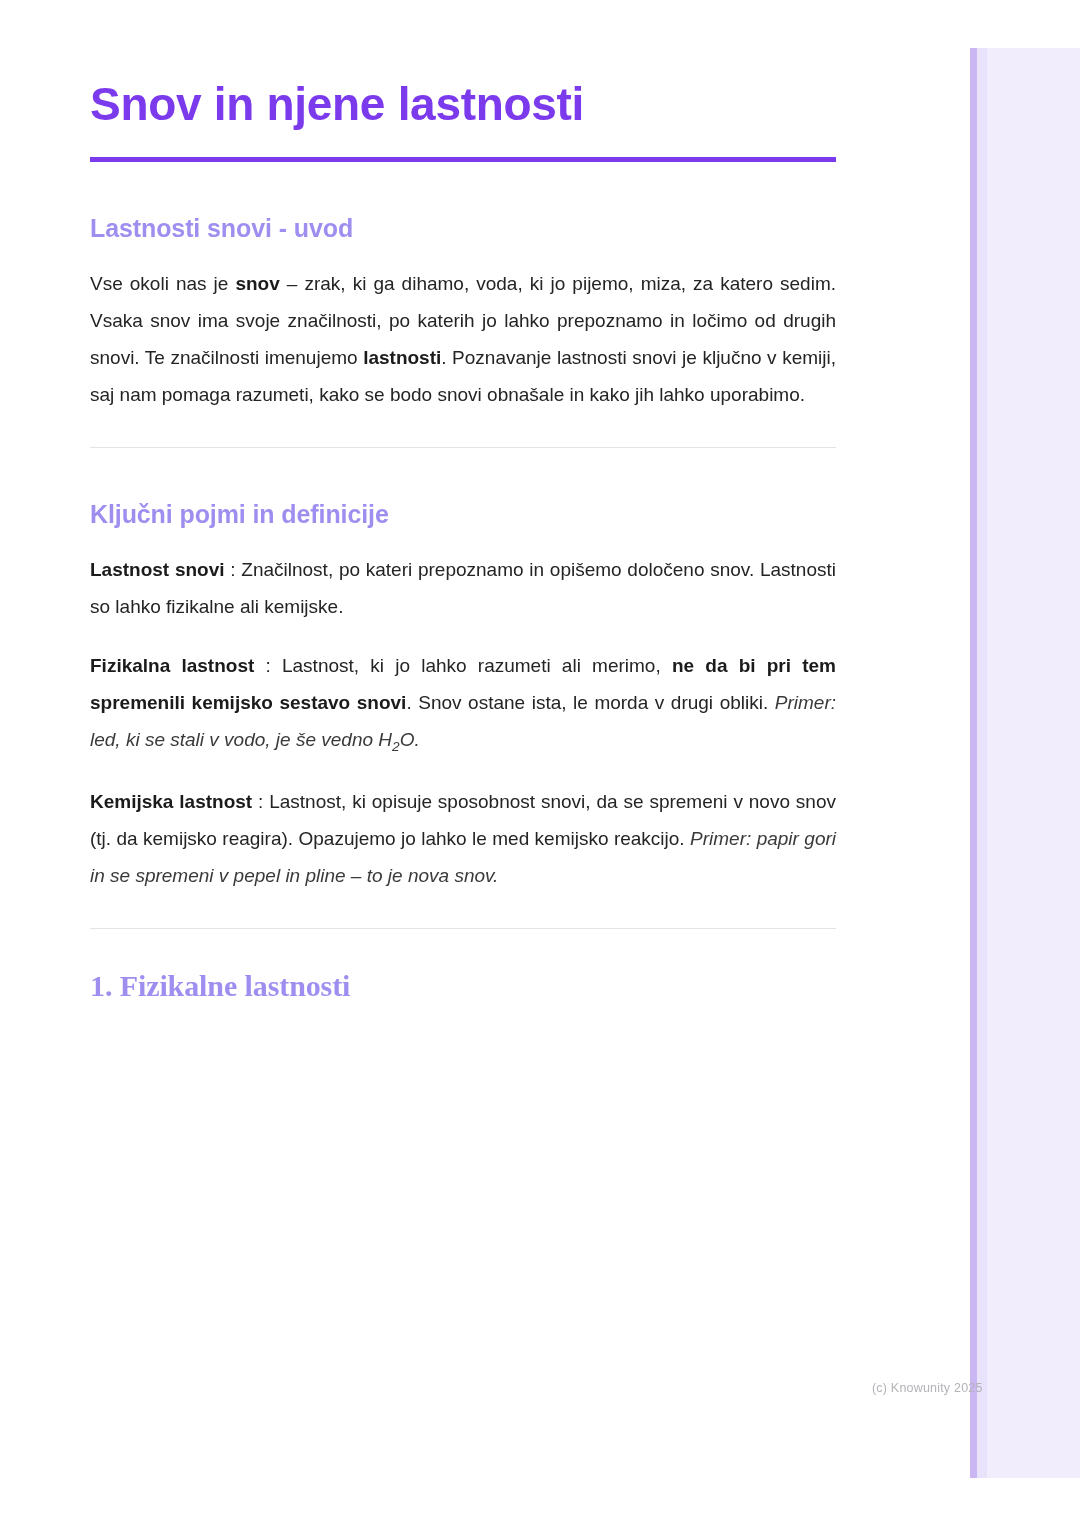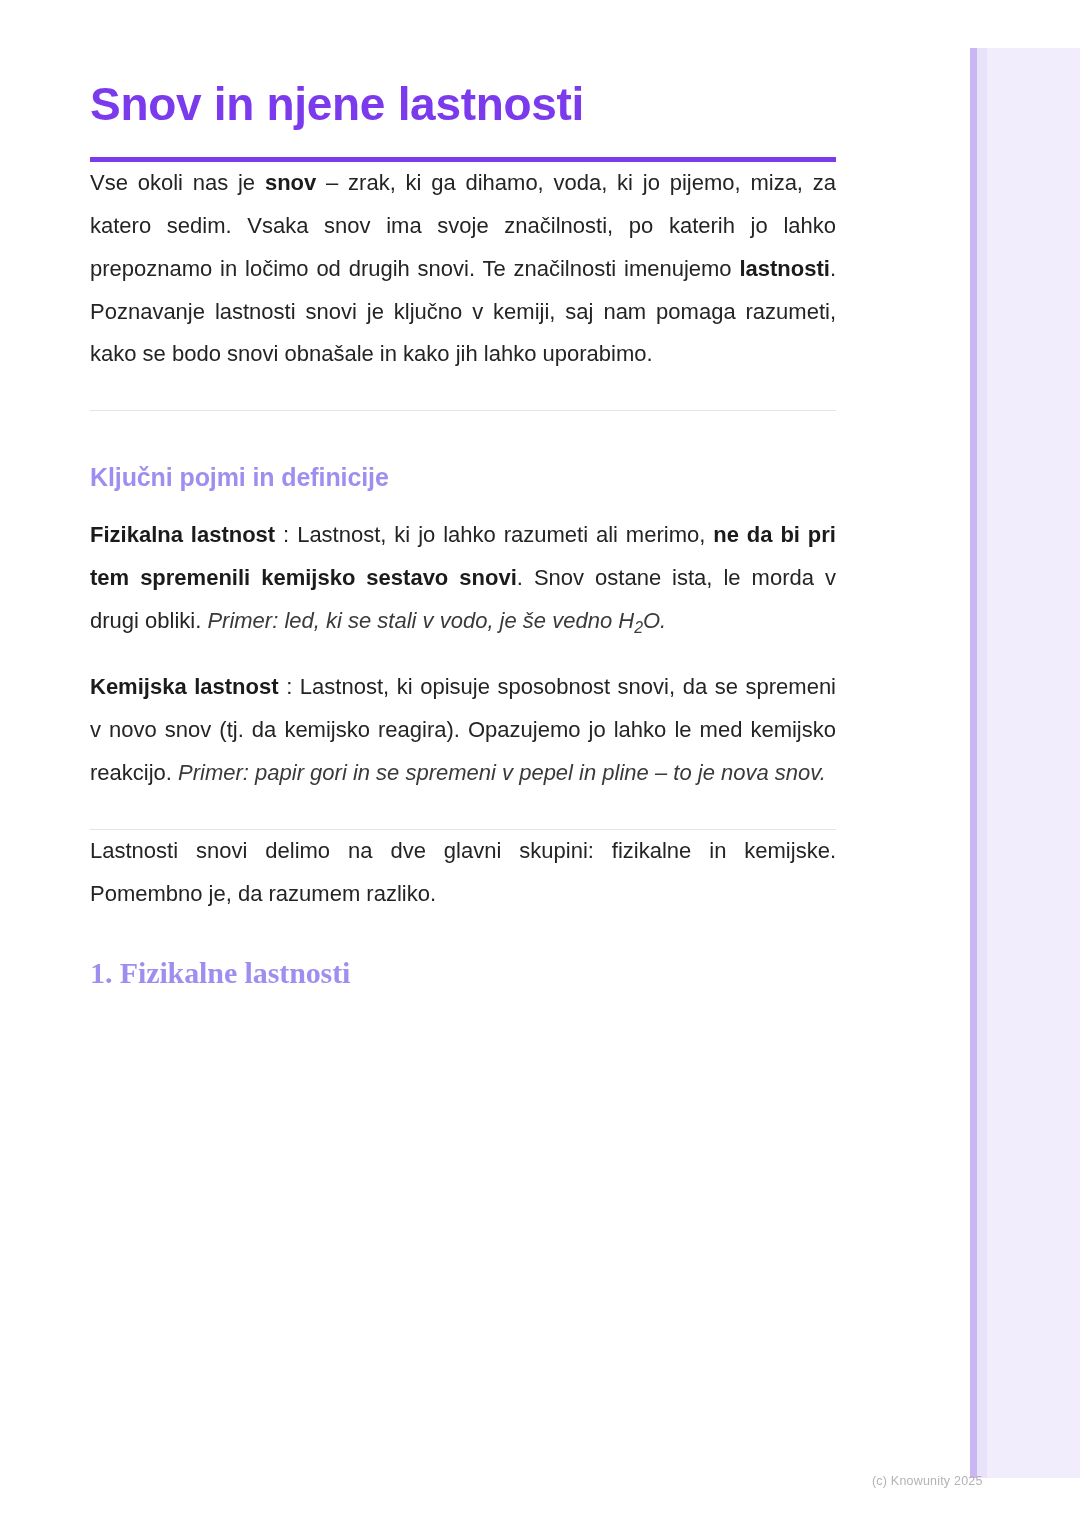--- a/index.html
+++ b/index.html
@@ -82,21 +82,21 @@
     margin: 40px 0 20px 0;
     font-size: 30px;
     font-weight: bold;
     color: #9f8ef0;
     letter-spacing: -0.1px;
     font-family: Liberation Serif, serif;
   }
 
   p.body-text {
     margin: 0 0 22px 0;
-    font-size: 22px;
+    font-size: 19px;
     line-height: 1.95;
     color: #242424;
     text-align: justify;
     max-width: 746px;
   }
   p.body-text:last-child { margin-bottom: 0; }
 
   .term { font-weight: bold; color: #1b1b1b; }
   .strong { font-weight: bold; color: #1b1b1b; }
   .example { font-style: italic; color: #3a3a3a; }
@@ -120,56 +120,57 @@
     color: #242424;
     margin-bottom: 6px;
   }
   ul.bullets li::marker { color: #242424; }
 
   sub { font-size: 0.72em; }
 
   #footer-note {
     position: absolute;
     left: 872px;
-    top: 1474px;
+    top: 1381px;
     font-size: 12.5px;
     color: #b3b3b8;
     letter-spacing: 0.2px;
     white-space: nowrap;
   }
 </style>
 </head>
 <body>
 
 <div id="side-panel"></div>
 <div id="side-panel-inner-edge"></div>
 <div id="side-panel-accent"></div>
 
 <div id="doc">
 
   <h1 id="page-title">Snov in njene lastnosti</h1>
   <div id="title-rule"></div>
 
+  <h2 class="section-heading">Lastnosti snovi - uvod</h2>
 
   <p class="body-text"><span>Vse okoli nas je </span><span class="strong">snov</span><span> – zrak, ki ga dihamo, voda, ki jo pijemo, miza, za katero sedim. Vsaka snov ima svoje značilnosti, po katerih jo lahko prepoznamo in ločimo od drugih snovi. Te značilnosti imenujemo </span><span class="strong">lastnosti</span><span>. Poznavanje lastnosti snovi je ključno v kemiji, saj nam pomaga razumeti, kako se bodo snovi obnašale in kako jih lahko uporabimo.</span></p>
 
   <hr class="divider">
 
   <h2 class="section-heading">Ključni pojmi in definicije</h2>
 
 
+  <p class="body-text"><span class="term">Lastnost snovi</span><span> : </span><span>Značilnost, po kateri prepoznamo in opišemo določeno snov. Lastnosti so lahko fizikalne ali kemijske.</span></p>
 
   <p class="body-text"><span class="term">Fizikalna lastnost</span><span> : </span><span>Lastnost, ki jo lahko razumeti ali merimo, </span><span class="strong">ne da bi pri tem spremenili kemijsko sestavo snovi</span><span>. Snov ostane ista, le morda v drugi obliki. </span><span class="example"><span>Primer: led, ki se stali v vodo, je še vedno H</span><sub>2</sub><span>O.</span></span></p>
 
   <p class="body-text"><span class="term">Kemijska lastnost</span><span> : </span><span>Lastnost, ki opisuje sposobnost snovi, da se spremeni v novo snov (tj. da kemijsko reagira). Opazujemo jo lahko le med kemijsko reakcijo. </span><span class="example">Primer: papir gori in se spremeni v pepel in pline – to je nova snov.</span></p>
 
   <hr class="divider">
 
 
-  <p class="body-text">Lastnosti snovi delimo na dve glavni skupini: fizikalne in kemijske. Pomembno je, da razumem razliko.</p>
 
   <h3 class="sub-heading">1. Fizikalne lastnosti</h3>
 
 
 
 </div>
 
 <div id="footer-note">(c) Knowunity 2025</div>
 
 </body></html>

